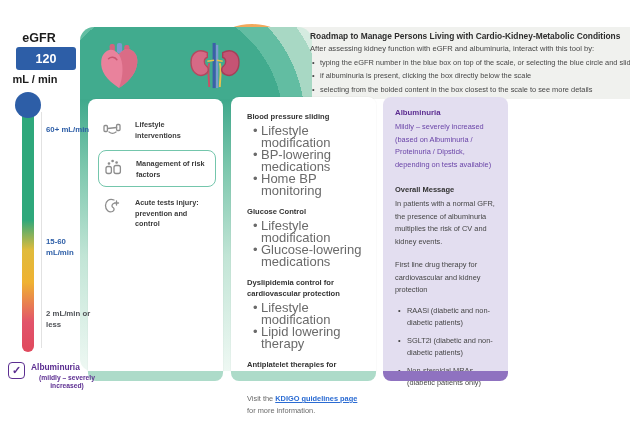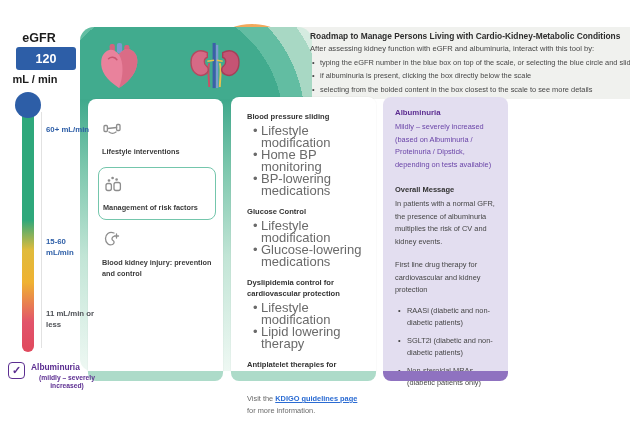--- a/index.html
+++ b/index.html
@@ -64,21 +64,21 @@
   .card2 { left:231px; top:97px; width:145px; height:274px; padding:14px 10px 0 16px; }
   .panel3 { left:383px; top:97px; width:125px; height:274px; background:#e3def0;
     border-radius:8px 8px 0 0; z-index:4; padding:10px 10px 0 12px; }
   .strip { height:10px; z-index:4; border-radius:0 0 8px 8px; }
   .strip.t { background:#addbc9; }
   .strip.p { background:#8f72c0; }
   .s1 { left:88px; top:371px; width:135px; } .s2 { left:231px; top:371px; width:145px; }
   .s3 { left:383px; top:371px; width:125px; }
 
   
-  .menu-item { display:flex; gap:7px; align-items:flex-start; padding:6px 4px; margin-bottom:3px;flex-direction:column; }
+  .menu-item { display:flex; gap:13px; align-items:flex-start; padding:6px 4px; margin-bottom:3px; }
   .menu-item.selected { border:1.3px solid #74c6ac; border-radius:8px; }
   .menu-item .mi-label { font-size:7.3px; font-weight:bold; color:#3c3c3c; line-height:10.5px; padding-top:2px; }
   .mi-icon { flex:0 0 20px; height:20px; }
   .mi-icon svg { width:20px; height:20px; stroke:#8d8d8d; fill:none;
     stroke-width:1.3; stroke-linecap:round; stroke-linejoin:round; }
 
   
   .sec { margin-bottom:9px; }
   .sec-title { font-size:7.6px; font-weight:bold; color:#343434; line-height:11px; }
   .sec ul { list-style:none; margin-top:3px; }
@@ -132,21 +132,21 @@
 <div class="abs egfr-title">eGFR</div>
 <div class="abs egfr-box">120</div>
 <div class="abs egfr-unit">mL / min</div>
 
 <div class="abs scale-track"></div>
 <div class="abs scale-bar"></div>
 <div class="abs scale-knob"></div>
 
 <div class="abs rng" style="left:46px; top:124px; width:46px;">60+ mL/min</div>
 <div class="abs rng" style="left:46px; top:236px; width:46px;">15-60 mL/min</div>
-<div class="abs rng gray" style="left:46px; top:308px; width:58px;">11 mL/min or less</div>
+<div class="abs rng gray" style="left:46px; top:308px; width:58px;">2 mL/min or less</div>
 
 <div class="abs alb-check">
   <span class="cbx">
       <span>✓</span>
     </span>
   <span>
     <div class="alb-lbl">Albuminuria</div>
     <div class="alb-sub">(mildly – severely increased)</div>
   </span>
 </div>
@@ -184,32 +184,32 @@
     <span class="mi-label">Management of risk factors</span>
   </div>
   <div class="menu-item">
     <span class="mi-icon">
       <svg viewBox="0 0 20 20">
           <path d="M12,4 C7,2 3.5,5.5 3.5,9.5 C3.5,14 7,17 10.5,15.5 C12.5,14.6 12.5,12.4 11,11.5 C9.5,10.6 9.5,8 12,7.4"></path>
       <line x1="14.5" y1="5" x2="14.5" y2="9"></line>
           <line x1="12.5" y1="7" x2="16.5" y2="7"></line>
         </svg>
     </span>
-    <span class="mi-label">Blood kidney injury: prevention and control</span>
+    <span class="mi-label">Acute tests injury: prevention and control</span>
   </div>
 </div>
 <div class="abs strip t s1"></div>
 
 <div class="abs card card2">
   <div class="sec">
     <div class="sec-title">Blood pressure sliding</div>
     <ul>
       <li>Lifestyle modification</li>
+      <li>BP-lowering medications</li>
       <li>Home BP monitoring</li>
-      <li>BP-lowering medications</li>
     </ul>
   </div>
   <div class="sec">
     <div class="sec-title">Glucose Control</div>
     <ul>
       <li>Lifestyle modification</li>
       <li>Glucose-lowering medications</li>
     </ul>
   </div>
   <div class="sec">

